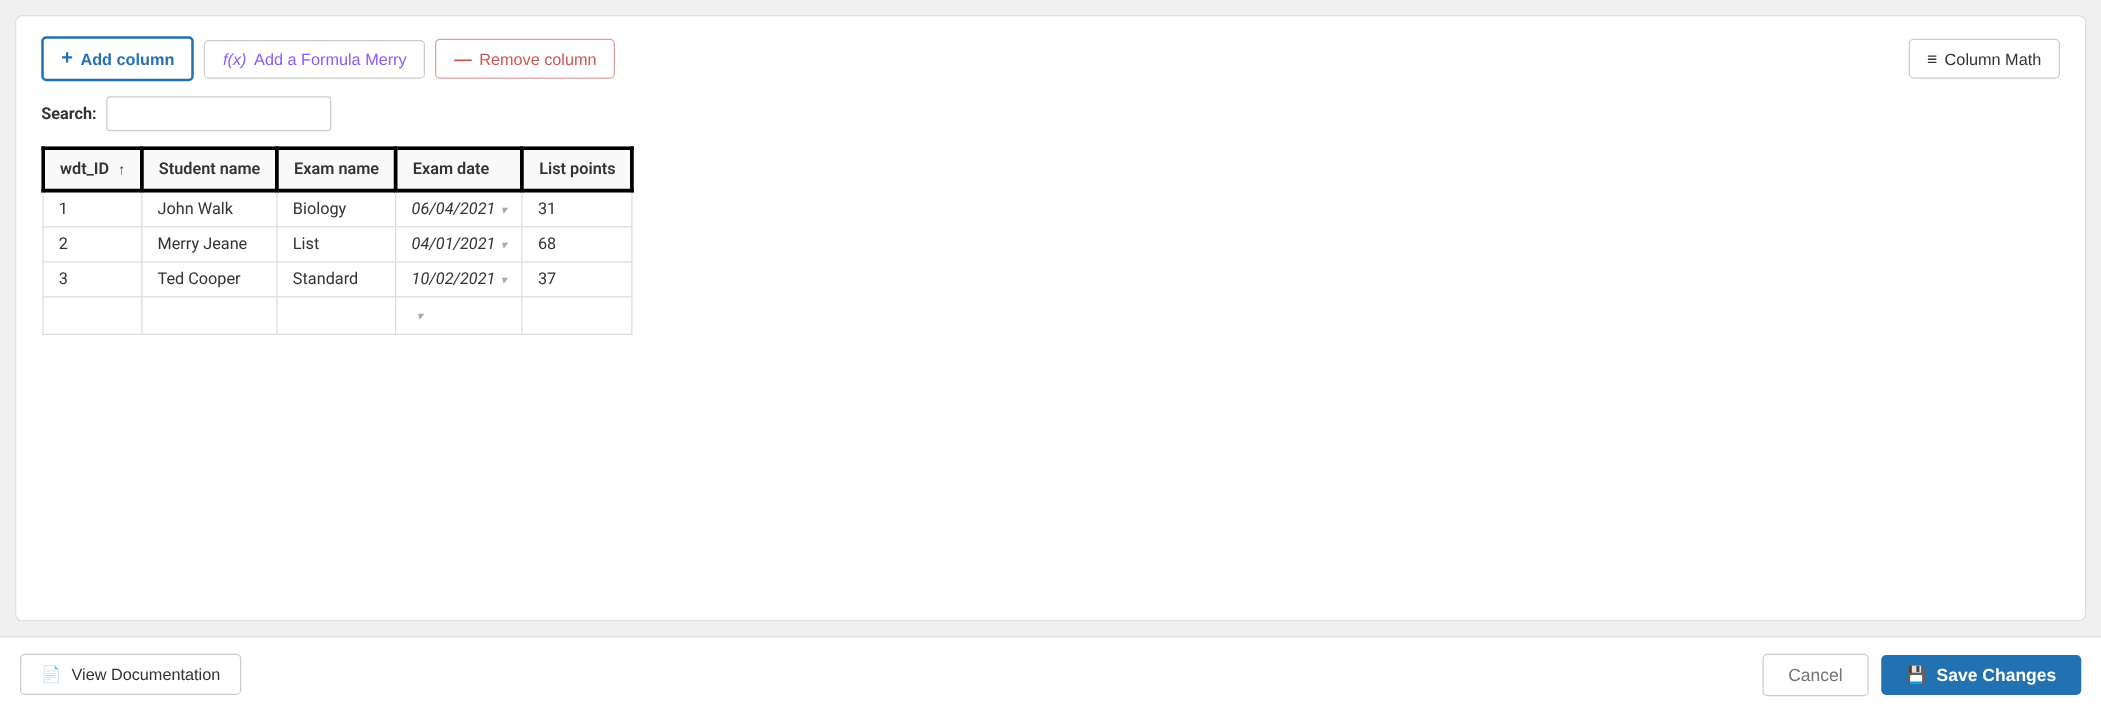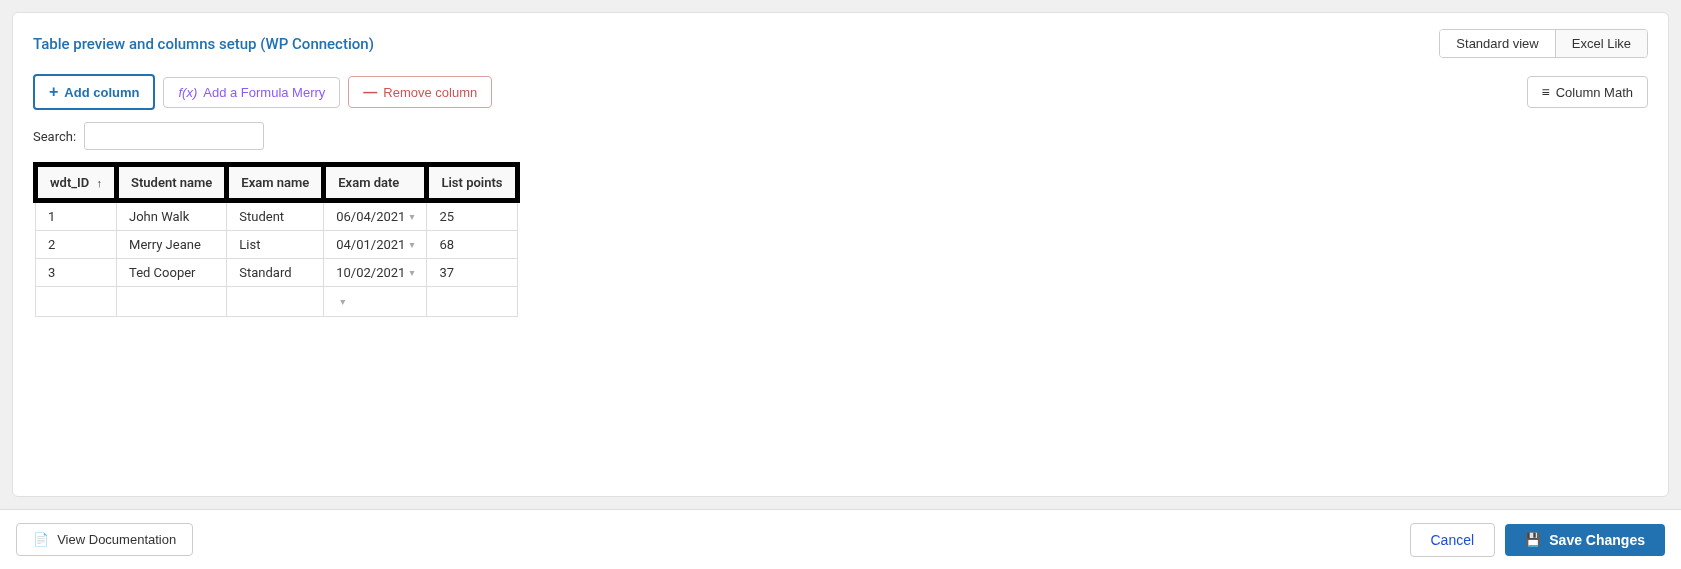--- a/index.html
+++ b/index.html
@@ -135,21 +135,21 @@
 
     .search-row {
       display: flex;
       align-items: center;
       gap: 8px;
       margin-bottom: 12px;
     }
 
     .search-label {
       font-size: 13px;
-      font-weight: 400;
+      font-weight: 700;
       color: #333;
     }
 
     .search-input {
       border: 1px solid #ccc;
       border-radius: 3px;
       padding: 4px 8px;
       font-size: 13px;
       width: 180px;
       height: 28px;
@@ -161,21 +161,21 @@
     }
 
     table {
       border-collapse: collapse;
       font-size: 13px;
       color: #333;
     }
 
     thead th {
       background: #f9f9f9;
-      border: 5px solid #000000;
+      border: 3px solid #000000;
       padding: 8px 12px;
       text-align: left;
       font-weight: 600;
       white-space: nowrap;
     }
 
     tbody td {
       border: 1px solid #ddd;
       padding: 6px 12px;
       background: #fff;
@@ -186,20 +186,21 @@
     }
 
     .sort-indicator {
       margin-left: 4px;
       font-size: 11px;
     }
 
     .date-cell {
       display: flex;
       align-items: center;
+      font-style: italic;
     }
 
     .date-chevron {
       color: #aaa;
       font-size: 10px;
       margin-left: 4px;
     }
 
     .footer {
       background: #fff;
@@ -228,21 +229,21 @@
       display: flex;
       gap: 10px;
       align-items: center;
     }
 
     .btn-cancel {
       padding: 8px 20px;
       border: 1px solid #ccc;
       border-radius: 4px;
       background: #fff;
-      color: #1d4ed8;
+      color: #737373;
       font-size: 14px;
       cursor: pointer;
     }
 
     .btn-save {
       display: flex;
       align-items: center;
       gap: 8px;
       padding: 8px 20px;
       border: none;
@@ -259,27 +260,20 @@
     .icon-minus { font-size: 14px; font-weight: bold; }
     .icon-list { font-size: 14px; }
     .icon-doc { font-size: 13px; }
     .icon-save { font-size: 13px; }
   </style>
 </head>
 <body>
 
 <div class="main-content">
   <div class="card">
-    <div class="card-header">
-      <span class="card-title">Table preview and columns setup (WP Connection)</span>
-      <div class="view-toggle">
-        <button class="view-btn active">Standard view</button>
-        <button class="view-btn">Excel Like</button>
-      </div>
-    </div>
 
     <div class="toolbar">
       <div class="toolbar-left">
         <button class="btn-add-column">
           <span class="icon-plus">+</span>
           <span>Add column</span>
         </button>
         <button class="btn-formula">
           <span class="icon-fx">f(x)</span>
           <span>Add a Formula Merry</span>
@@ -312,28 +306,28 @@
             <th>Student name</th>
             <th>Exam name</th>
             <th>Exam date</th>
             <th>List points</th>
           </tr>
         </thead>
         <tbody>
           <tr>
             <td>1</td>
             <td>John Walk</td>
-            <td>Student</td>
+            <td>Biology</td>
             <td>
               <span class="date-cell">
                 <span>06/04/2021</span>
                 <span class="date-chevron">▾</span>
               </span>
             </td>
-            <td>25</td>
+            <td>31</td>
           </tr>
           <tr>
             <td>2</td>
             <td>Merry Jeane</td>
             <td>List</td>
             <td>
               <span class="date-cell">
                 <span>04/01/2021</span>
                 <span class="date-chevron">▾</span>
               </span>

